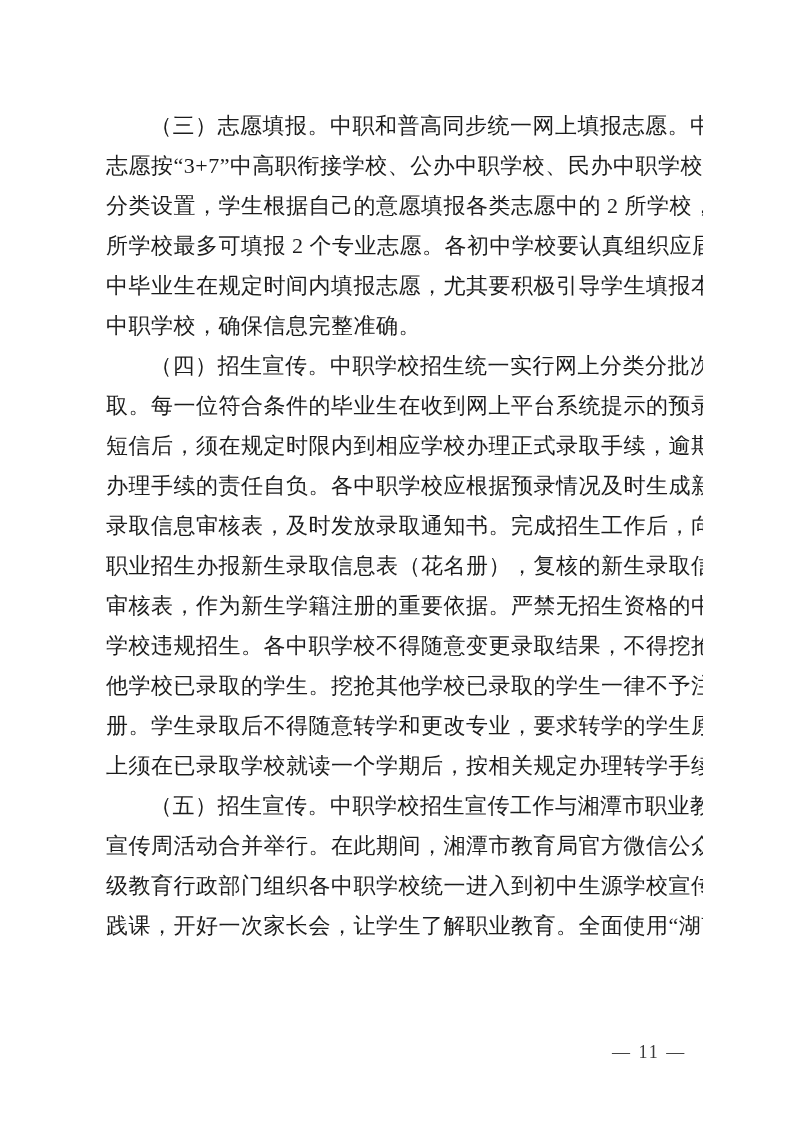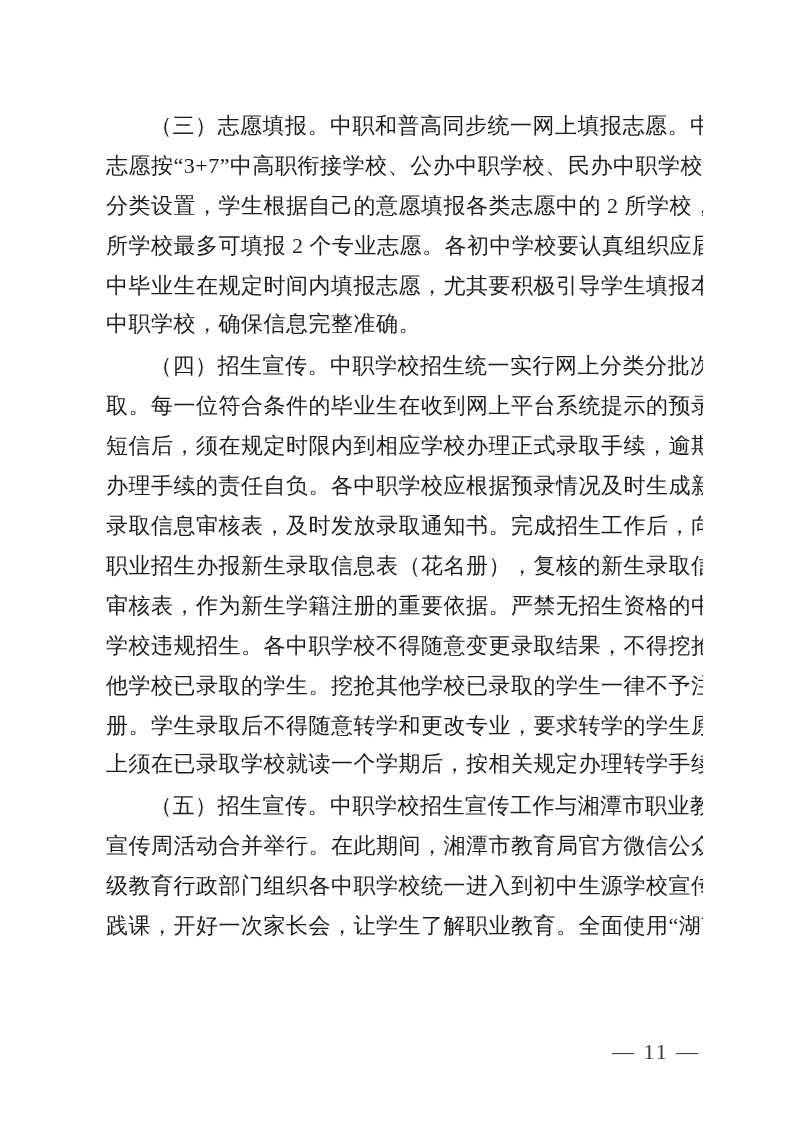--- a/index.html
+++ b/index.html
@@ -36,31 +36,30 @@
     text-align: justify;
     text-align-last: justify;
     text-justify: inter-character;
     letter-spacing: 0.5px;
   }
   .line.first {
     text-indent: 2em;
   }
   .line.para-end {
     text-align-last: left;
-    font-family: Liberation Mono, monospace;
   }
   .para-heading {
     font-weight: normal;
   }
   .page-number {
     position: absolute;
     left: 612px;
     top: 1040px;
     width: 100px;
-    font-size: 22px;
+    font-size: 18px;
     line-height: 24px;
     letter-spacing: 2px;
     color: #3a3a3a;
     text-align: left;
     white-space: nowrap;
   }
 </style>
 </head>
 <body>
 

